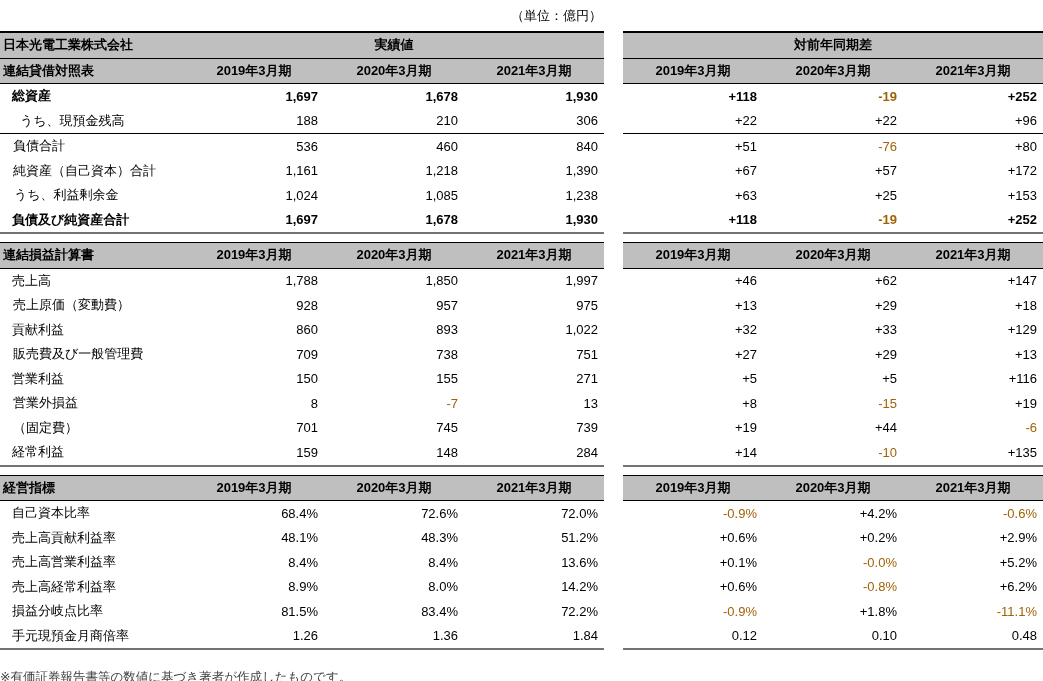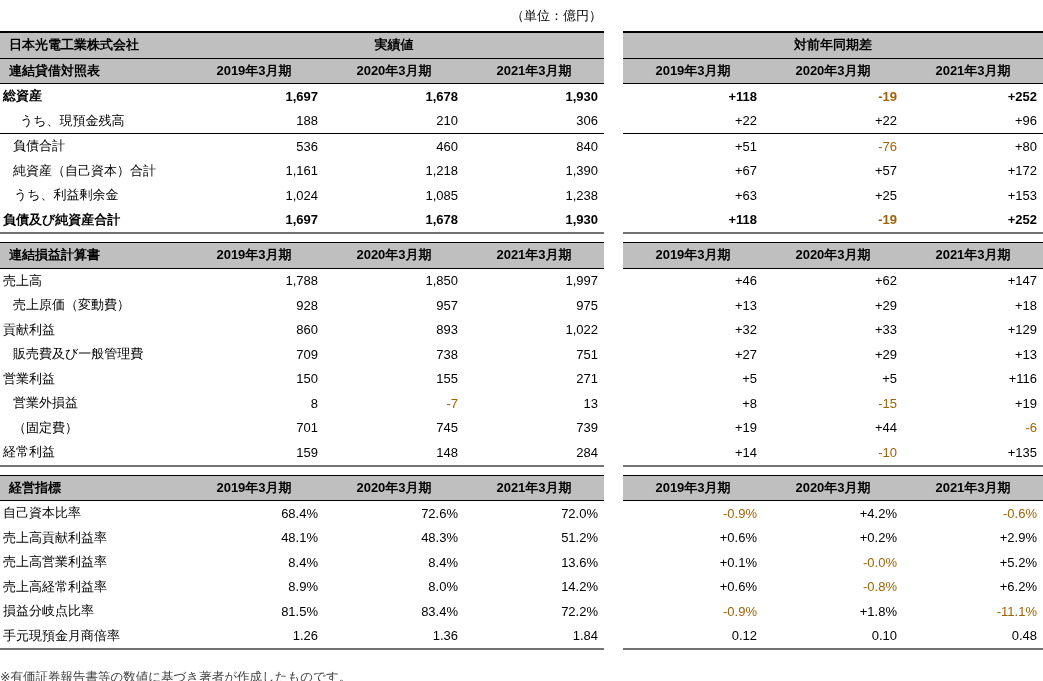--- a/index.html
+++ b/index.html
@@ -21,23 +21,23 @@
     height:24.5px;font-size:13px;padding:0;
     vertical-align:middle;white-space:nowrap;overflow:hidden;
   }
   .th{
     background:#bfbfbf;font-weight:bold;
     border-bottom:1px solid #000;
   }
   .top2{border-top:2px solid #000;}
   .top1{border-top:1px solid #000;}
   .center{text-align:center;}
-  .left{text-align:left;padding-left:9px;}
+  .left{text-align:left;padding-left:3px;}
   .num{text-align:right;padding-right:6px;}
-  .label{padding-left:3px;}
+  .label{padding-left:12px;}
   .ind1{padding-left:13px;}
   .ind2{padding-left:20px;}
   .ind3{padding-left:14px;}
   .b{font-weight:bold;}
   .neg{color:#a16207;}
   tr.rule td{border-bottom:1px solid #000;}
   tbody tr:last-child td{border-bottom:2px solid #737373;}
   .footnotes{margin-top:16px;font-size:12.5px;color:#404040;line-height:23px;}
 </style>
 </head>

